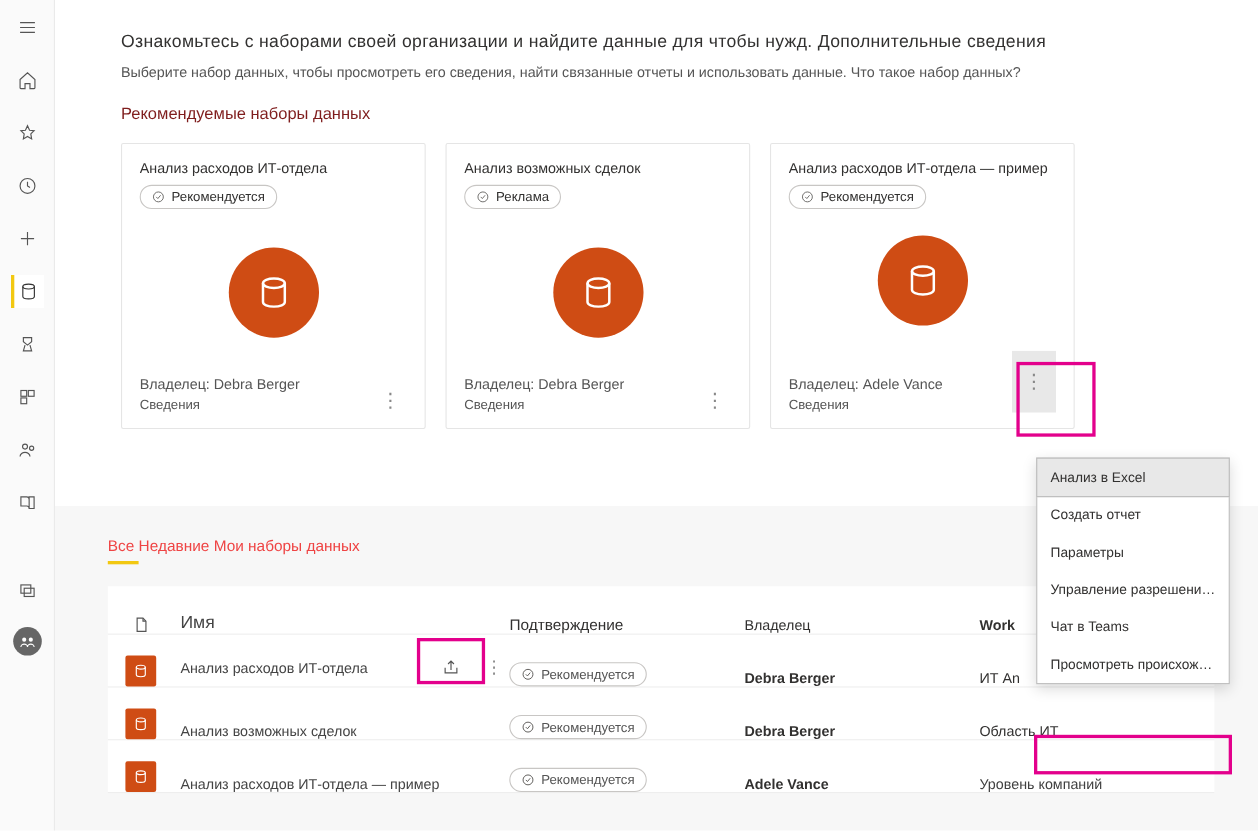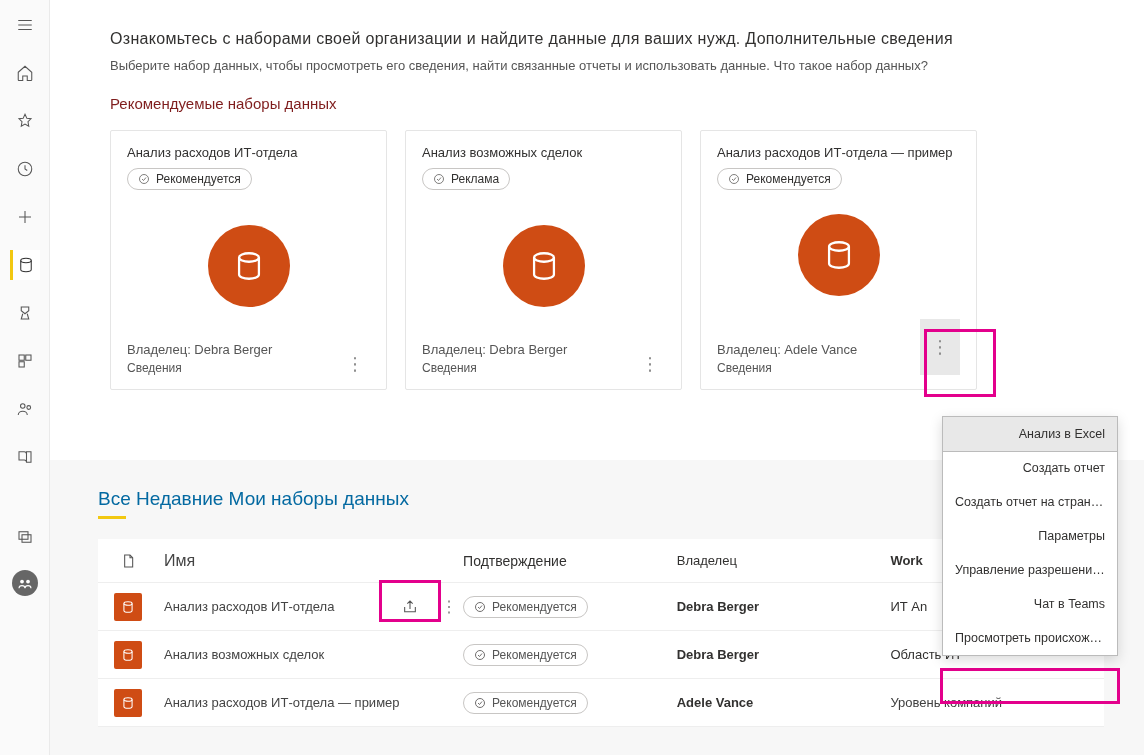--- a/index.html
+++ b/index.html
@@ -143,35 +143,35 @@
   .bottom-section {
     position: absolute;
     left: 50px;
     right: 0;
     top: 460px;
     bottom: 0;
     background: #f7f7f7;
     padding: 28px 40px 0 48px;
   }
   .tabs {
-    font-size: 19px;
-    color: #0369a1;
+    font-size: 14px;
+    color: #ef4444;
     margin-bottom: 6px;
   }
   .tab-underline {
     width: 28px; height: 3px;
     background: #f2c811;
     margin: 4px 0 20px 0;
   }
   .table {
     background: #fff;
   }
   .thead, .trow {
     display: flex;
-    align-items: center;
+    align-items: flex-end;
     border-bottom: 1px solid #eee;
     height: 48px;
   }
   .thead { height: 44px; color: #323130; font-size: 14px; }
   .col-icon { width: 60px; display:flex; justify-content:center; }
   .col-name { flex: 1.4; padding-left: 6px; font-size: 13px; color:#444; display:flex; align-items:center; gap:10px;}
   .col-conf { flex: 1; }
   .col-owner { flex: 1; font-weight: 600; font-size: 13px; color:#323130;}
   .col-ws { flex: 1; font-size: 13px; color:#323130;}
   .thead .col-owner, .thead .col-ws, .thead .col-conf { font-weight: 400; }
@@ -201,21 +201,20 @@
   
   .dropdown {
     position: absolute;
     top: 416px;
     left: 942px;
     width: 176px;
     background: #fff;
     border: 1px solid #bbb;
     box-shadow: 0 4px 12px rgba(0,0,0,.15);
     z-index: 10;
-    text-align: right;
   }
   .dropdown-item {
     padding: 10px 12px;
     font-size: 12.5px;
     color: #323130;
     cursor: pointer;
     white-space: nowrap;
     overflow:hidden; text-overflow:ellipsis;
   }
   .dropdown-item.selected {
@@ -297,21 +296,21 @@
   <div class="nav-icon filled" style="background:#666;border-radius:50%;color:#fff;width:26px;height:26px;">
     <svg viewBox="0 0 24 24">
         <circle cx="8" cy="10" r="2.5"></circle>
         <circle cx="16" cy="10" r="2.5"></circle>
         <path d="M4 19c0-2 2-3.5 4-3.5s4 1.5 4 3.5M12 19c0-2 2-3.5 4-3.5s4 1.5 4 3.5" stroke="#fff" fill="none"></path>
       </svg>
   </div>
 </div>
 
 <div class="main">
-  <div class="intro">Ознакомьтесь с наборами своей организации и найдите данные для ваших нужд. Дополнительные сведения</div>
+  <div class="intro">Ознакомьтесь с наборами своей организации и найдите данные для чтобы нужд. Дополнительные сведения</div>
   <div class="subintro">Выберите набор данных, чтобы просмотреть его сведения, найти связанные отчеты и использовать данные. Что такое набор данных?</div>
   <div class="section-header">Рекомендуемые наборы данных</div>
 
   <div class="cards">
 
     <div class="card">
       <div class="card-title">Анализ расходов ИТ-отдела</div>
       <div class="badge">
         <svg viewBox="0 0 24 24">
             <circle cx="12" cy="12" r="9"></circle>
@@ -492,19 +491,18 @@
       </div>
       <div class="col-owner">Adele Vance</div>
       <div class="col-ws link-red">Уровень компаний</div>
     </div>
   </div>
 </div>
 
 <div class="dropdown">
   <div class="dropdown-item selected">Анализ в Excel</div>
   <div class="dropdown-item">Создать отчет</div>
-  <div class="dropdown-item">Создать отчет на страницу</div>
   <div class="dropdown-item">Параметры</div>
   <div class="dropdown-item">Управление разрешениями</div>
   <div class="dropdown-item">Чат в Teams</div>
   <div class="dropdown-item">Просмотреть происхождение</div>
 </div>
 <div class="red-box" style="left:940px; top:668px; width:180px; height:36px;"></div>
 
 </body></html>

